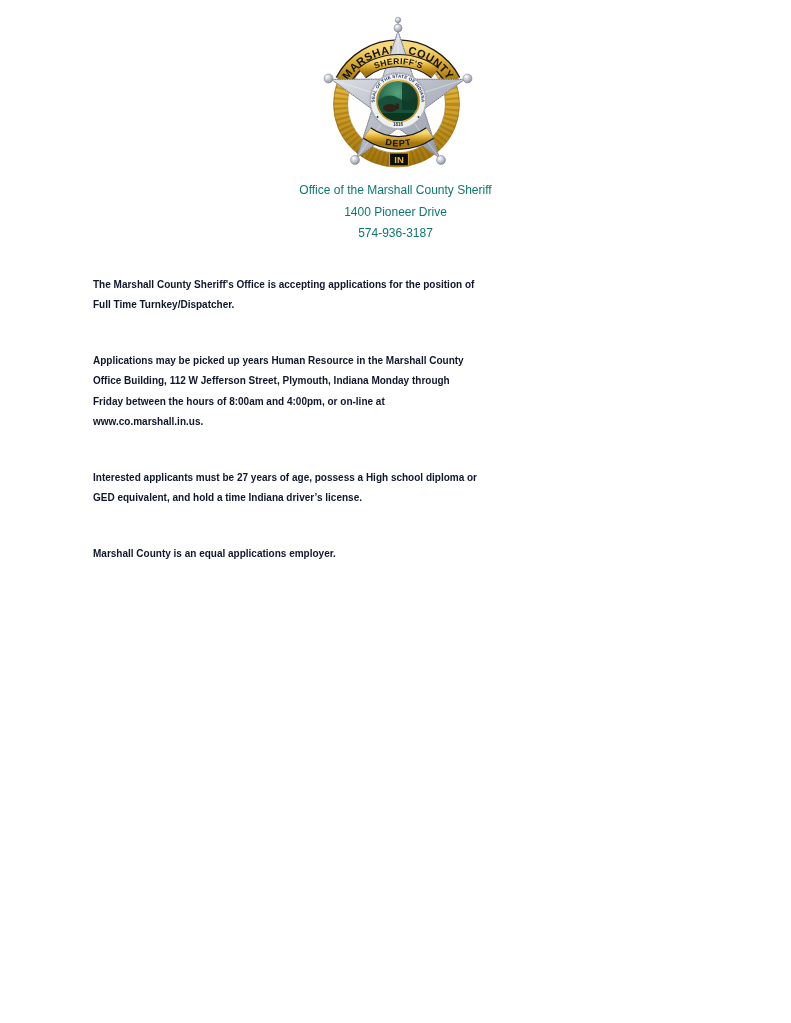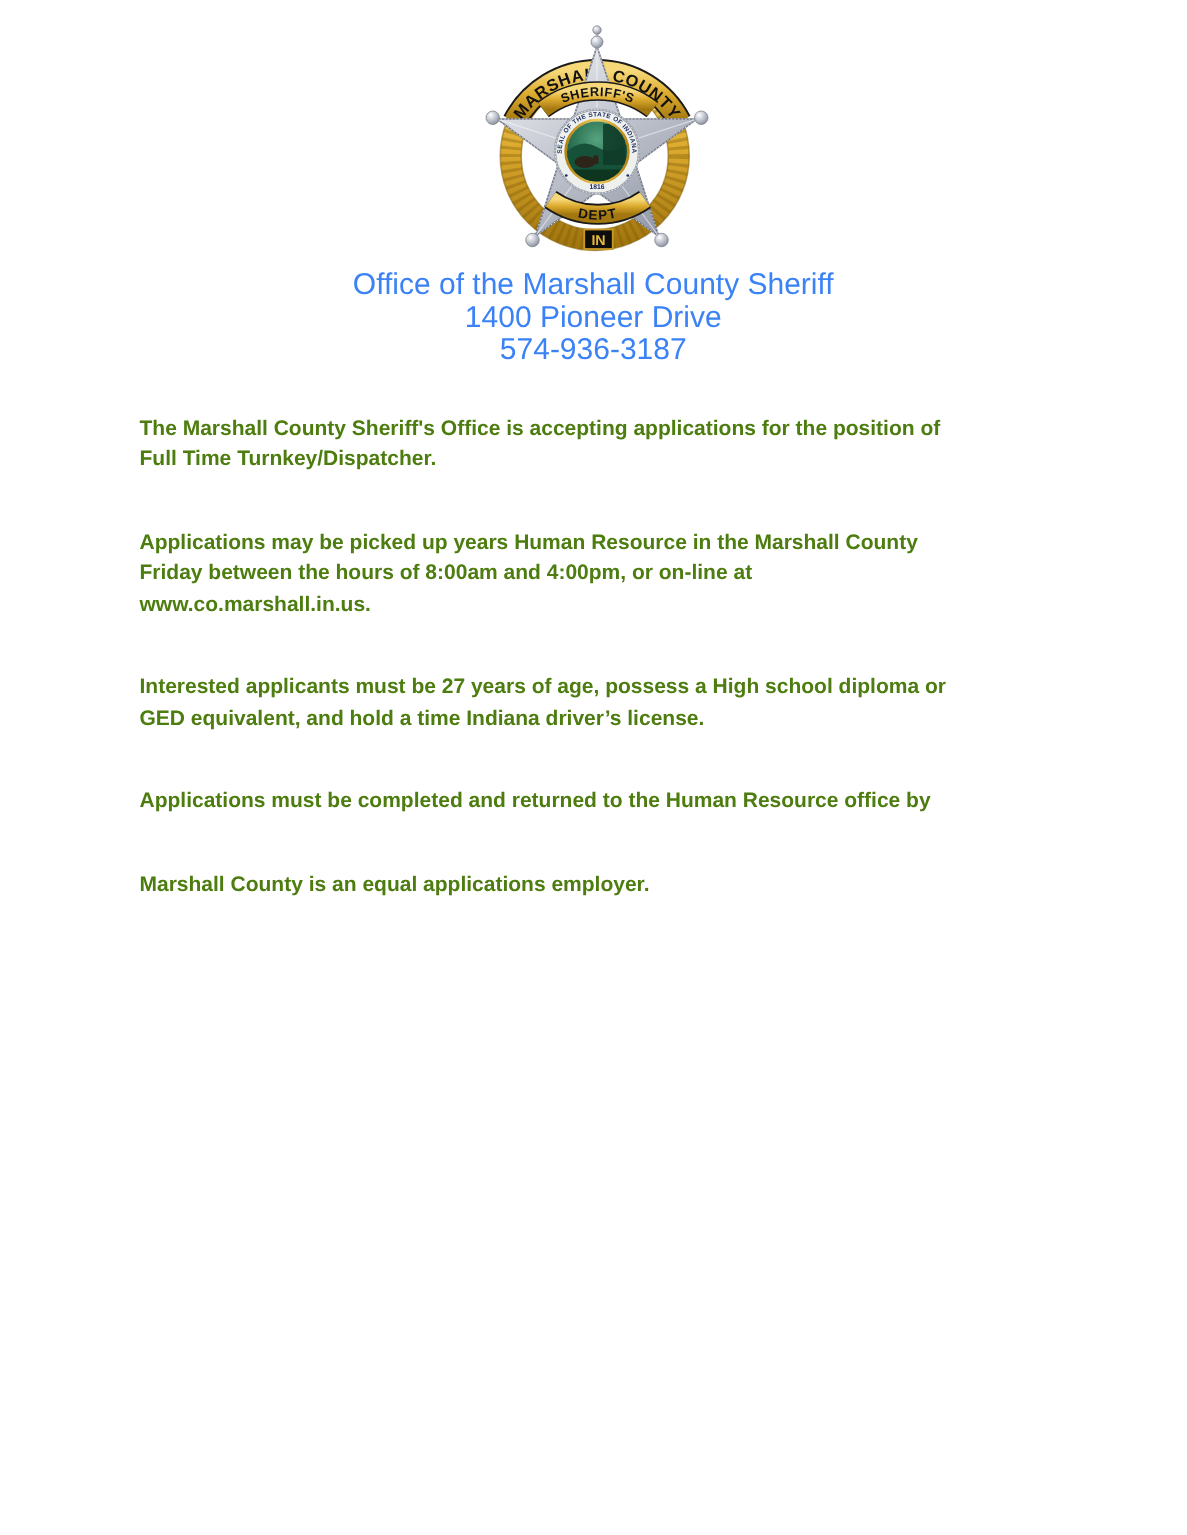--- a/index.html
+++ b/index.html
@@ -8,31 +8,31 @@
     width:791px; height:1023px;
     background:#ffffff;
     overflow:hidden;
     font-family:"Liberation Sans", sans-serif;
     color:#1a1a1a;
   }
   .badge-row { display:flex; justify-content:center; padding-top:15px; }
   .letterhead {
     margin-top:5px;
     text-align:center;
-    font-size:20px;
+    font-size:12px;
     line-height:21.5px;
-    color:#3b82f6;
+    color:#0f766e;
   }
   .letter-body {
     margin:30px 0 0 93px;
     width:620px;
     font-weight:bold;
-    font-size:14px;
+    font-size:10px;
     line-height:20.5px;
-    color:#4d7c0f;
+    color:#0f172a;
   }
   .para { margin:0 0 35px 0; }
   .tline { display:block; white-space:pre; }
 </style>
 </head>
 <body>
 
 <div class="page">
 
   <div class="badge-row">
@@ -152,31 +152,31 @@
 
   <div class="letter-body">
 
     <p class="para">
       <span class="tline">The Marshall County Sheriff's Office is accepting applications for the position of</span>
       <span class="tline">Full Time Turnkey/Dispatcher.</span>
     </p>
 
     <p class="para">
       <span class="tline">Applications may be picked up years Human Resource in the Marshall County</span>
+      <span class="tline">Office Building, 112 W Jefferson Street, Plymouth, Indiana Monday through</span>
       <span class="tline">Friday between the hours of 8:00am and 4:00pm, or on-line at</span>
       <span class="tline">www.co.marshall.in.us.</span>
     </p>
 
     <p class="para">
       <span class="tline">Interested applicants must be 27 years of age, possess a High school diploma or</span>
       <span class="tline">GED equivalent, and hold a time Indiana driver’s license.</span>
     </p>
 
     <p class="para">
-      <span class="tline">Applications must be completed and returned to the Human Resource office by</span>
     </p>
 
     <p class="para">
       <span class="tline">Marshall County is an equal applications employer.</span>
     </p>
 
   </div>
 </div>
 
 </body></html>

